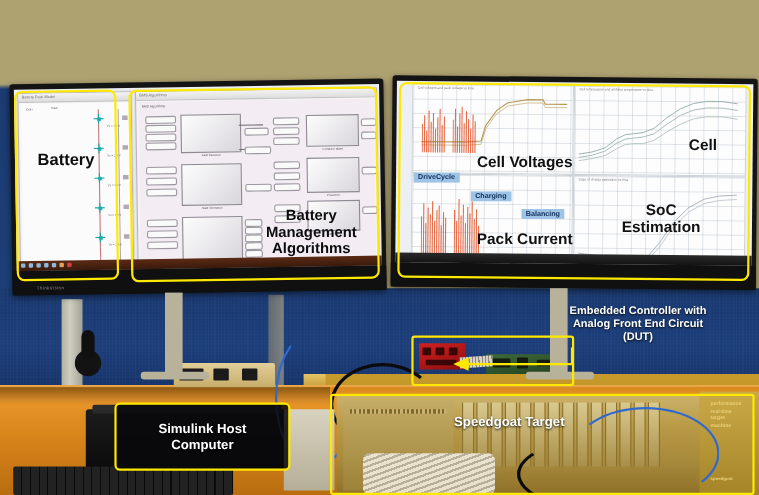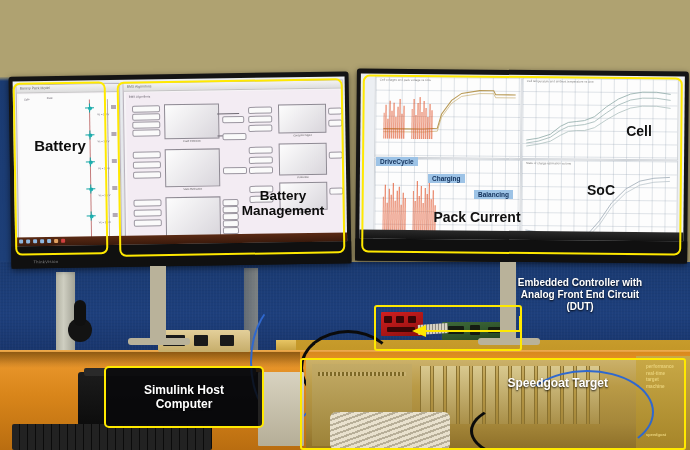--- a/index.html
+++ b/index.html
@@ -318,20 +318,21 @@
   <div class="ybox" style="left:14px;top:82px;width:93px;height:173px;transform:rotate(-0.9deg);"></div>
   <div class="ybox" style="left:118px;top:80px;width:226px;height:175px;transform:rotate(-0.9deg);"></div>
 
   <div class="ol" style="left:12px;top:138px;width:96px;font-size:15px;color:#0d0d0d;">
     <div>Battery</div>
   </div>
 
   <div class="ol" style="left:222px;top:188px;width:122px;font-size:13.5px;color:#0d0d0d;">
     <div>Battery</div>
     <div>Management</div>
+    <div>Algorithms</div>
   </div>
 
   <div class="mon mon-right">
     <div class="screen">
 
       <div class="scope" style="left:14px;top:2px;width:145px;height:80px;">
         <div class="grid"></div>
         <div class="scopetitle">Cell voltages and pack voltage vs time</div>
         <svg width="145" height="80" style="position:absolute;left:0;top:0;">
           <polyline points="8,52 30,52 48,52 62,51 66,37 76,23 86,16 104,13 118,13 120,17 140,17" fill="none" stroke="#b99a56" stroke-width="1.1"></polyline>
@@ -418,26 +419,28 @@
       </div>
     </div>
     <div class="taskbar" style="background:linear-gradient(180deg,#2a2a2a,#141414);"></div>
     <div class="bezel-bottom"></div>
   </div>
   <div class="mon-stand" style="left:500px;top:262px;width:16px;height:78px;"></div>
   <div class="mon-stand" style="left:478px;top:338px;width:62px;height:7px;border-radius:3px;"></div>
 
   <div class="ybox" style="left:362px;top:76px;width:320px;height:178px;transform:rotate(0.55deg);"></div>
 
+  <div class="ol" style="left:412px;top:140px;width:130px;font-size:14px;">Cell Voltages</div>
   <div class="ol" style="left:412px;top:210px;width:130px;font-size:14px;">Pack Current</div>
   <div class="ol" style="left:588px;top:124px;width:102px;font-size:14px;">
     <div>Cell</div>
   </div>
   <div class="ol" style="left:546px;top:183px;width:110px;font-size:14px;">
     <div>SoC</div>
+    <div>Estimation</div>
   </div>
 
   <div class="stage-tag" style="left:376px;top:157px;">DriveCycle</div>
   <div class="stage-tag" style="left:428px;top:174px;">Charging</div>
   <div class="stage-tag" style="left:474px;top:190px;">Balancing</div>
 
   <div class="ol-w" style="left:470px;top:277px;width:220px;font-size:10px;text-align:center;">
     <div>Embedded Controller with</div>
     <div>Analog Front End Circuit</div>
     <div>(DUT)</div>
@@ -449,17 +452,17 @@
   </svg>
 
   <div class="dark-callout" style="left:104px;top:366px;width:160px;height:62px;">
     <div class="ol-w" style="position:static;font-size:12px;">
       <div>Simulink Host</div>
       <div>Computer</div>
     </div>
   </div>
 
   <div class="ybox-sq" style="left:300px;top:358px;width:386px;height:92px;"></div>
-  <div class="ol-w" style="left:318px;top:376px;width:290px;font-size:12px;text-align:right;">
+  <div class="ol-w" style="left:318px;top:376px;width:290px;font-size:12px;">
     <div>Speedgoat Target</div>
   </div>
 
 </div>
 
 </body></html>

